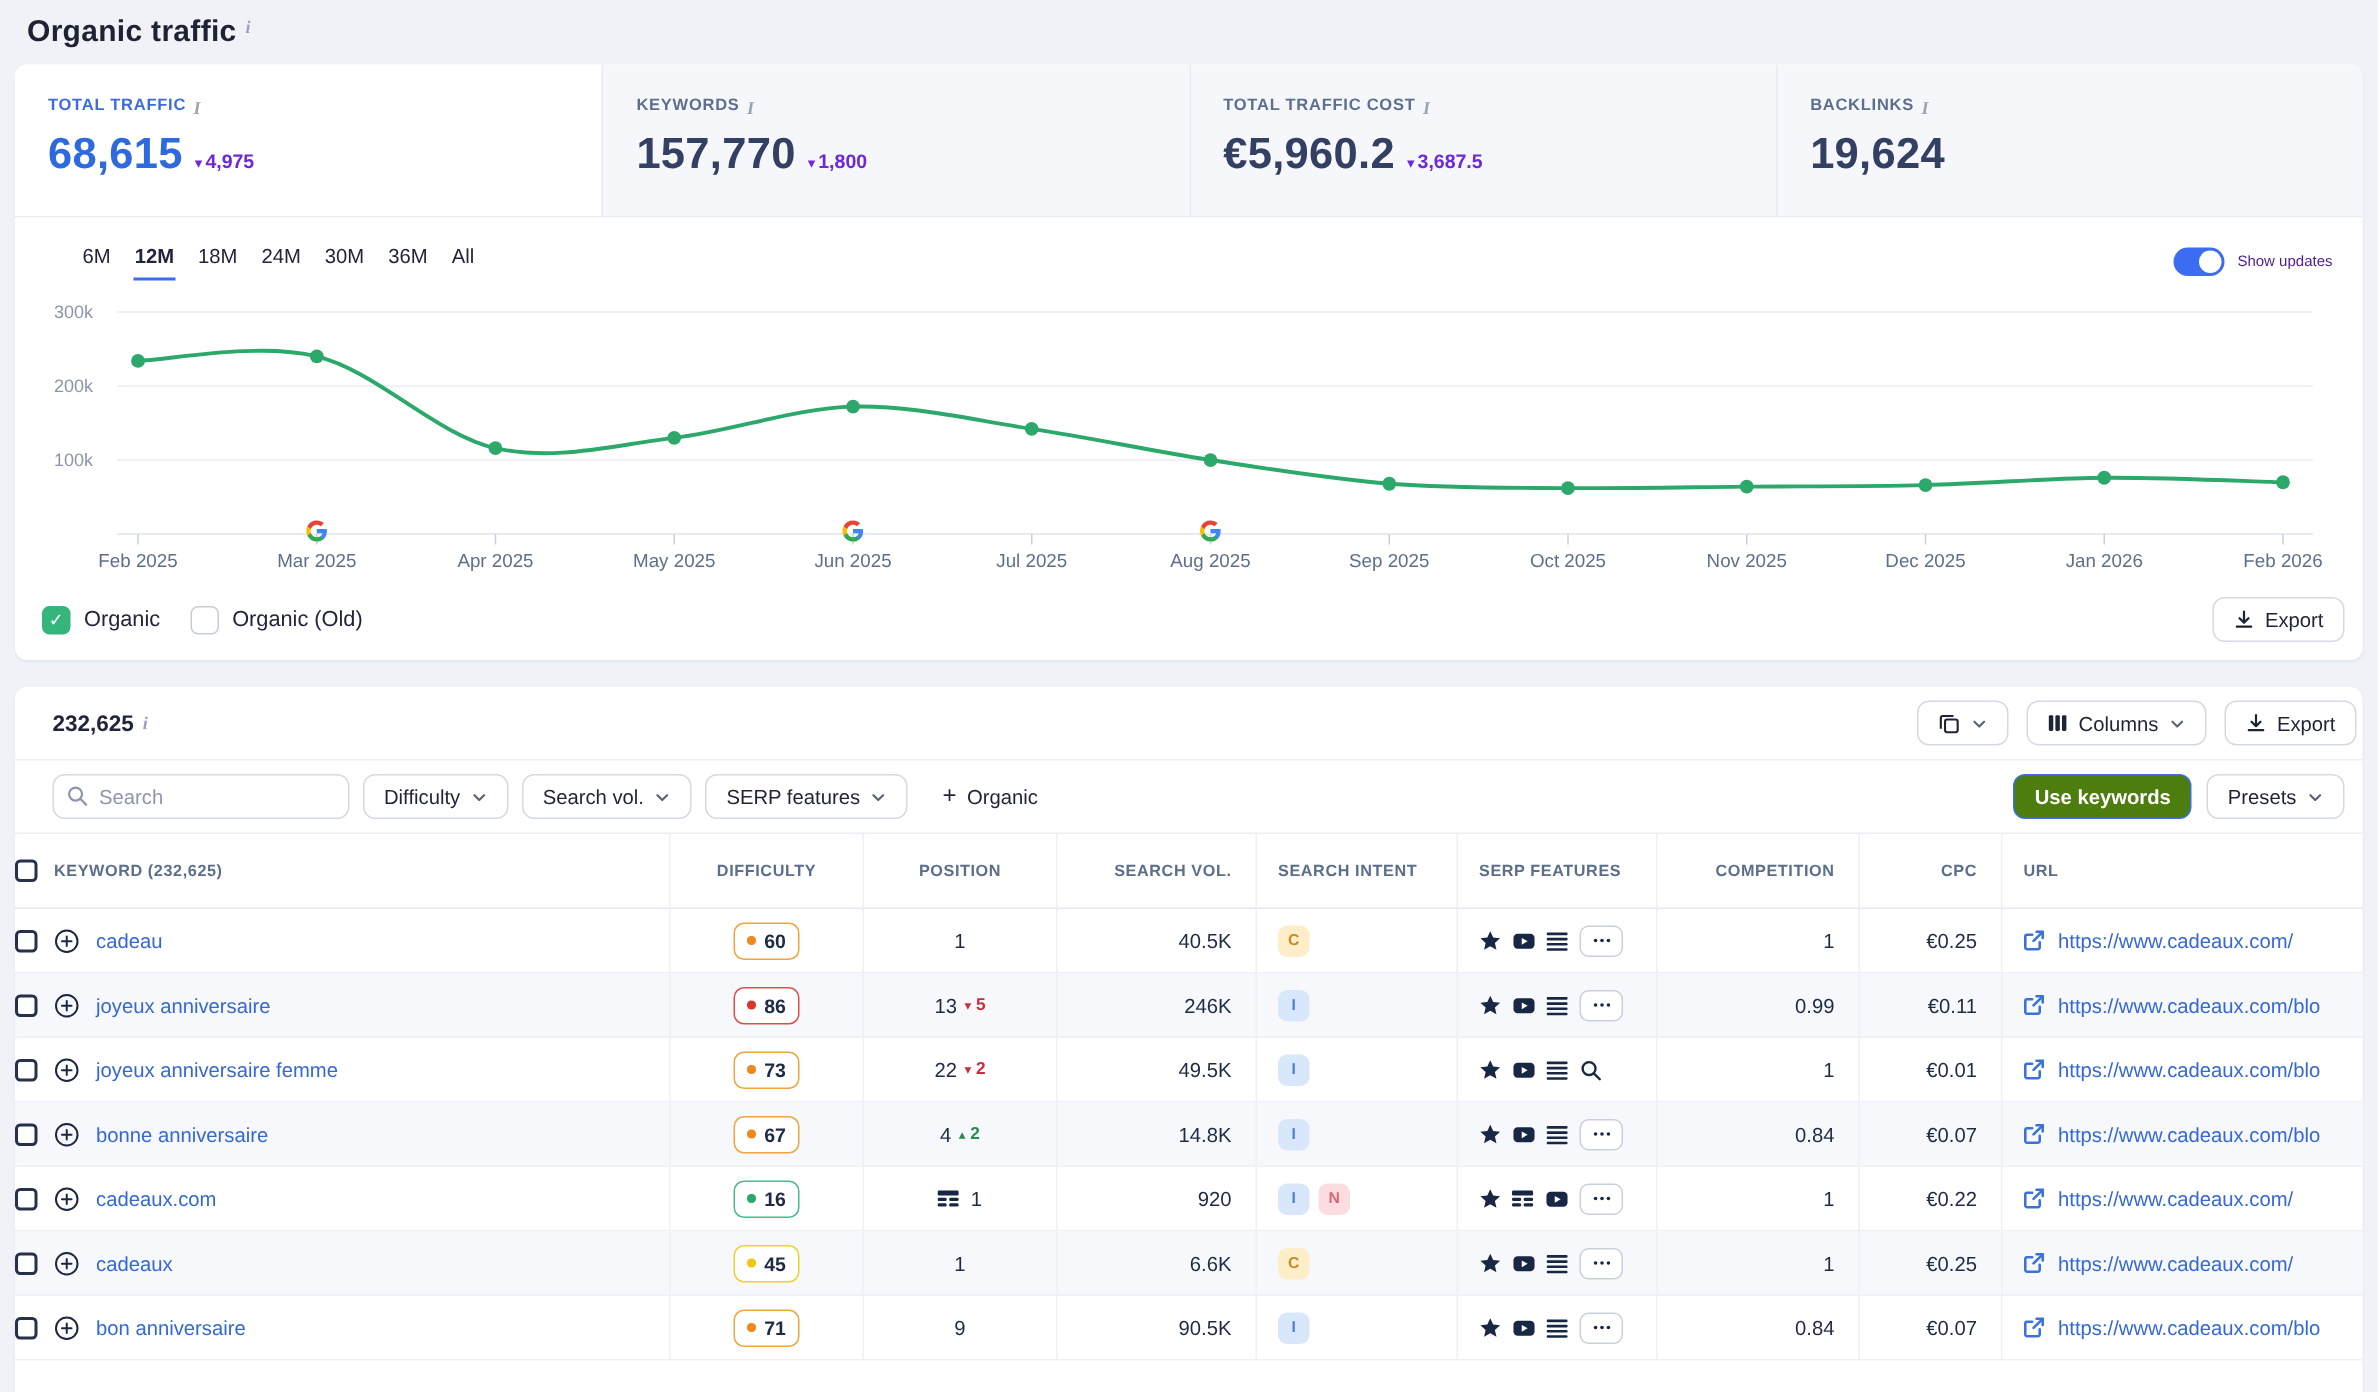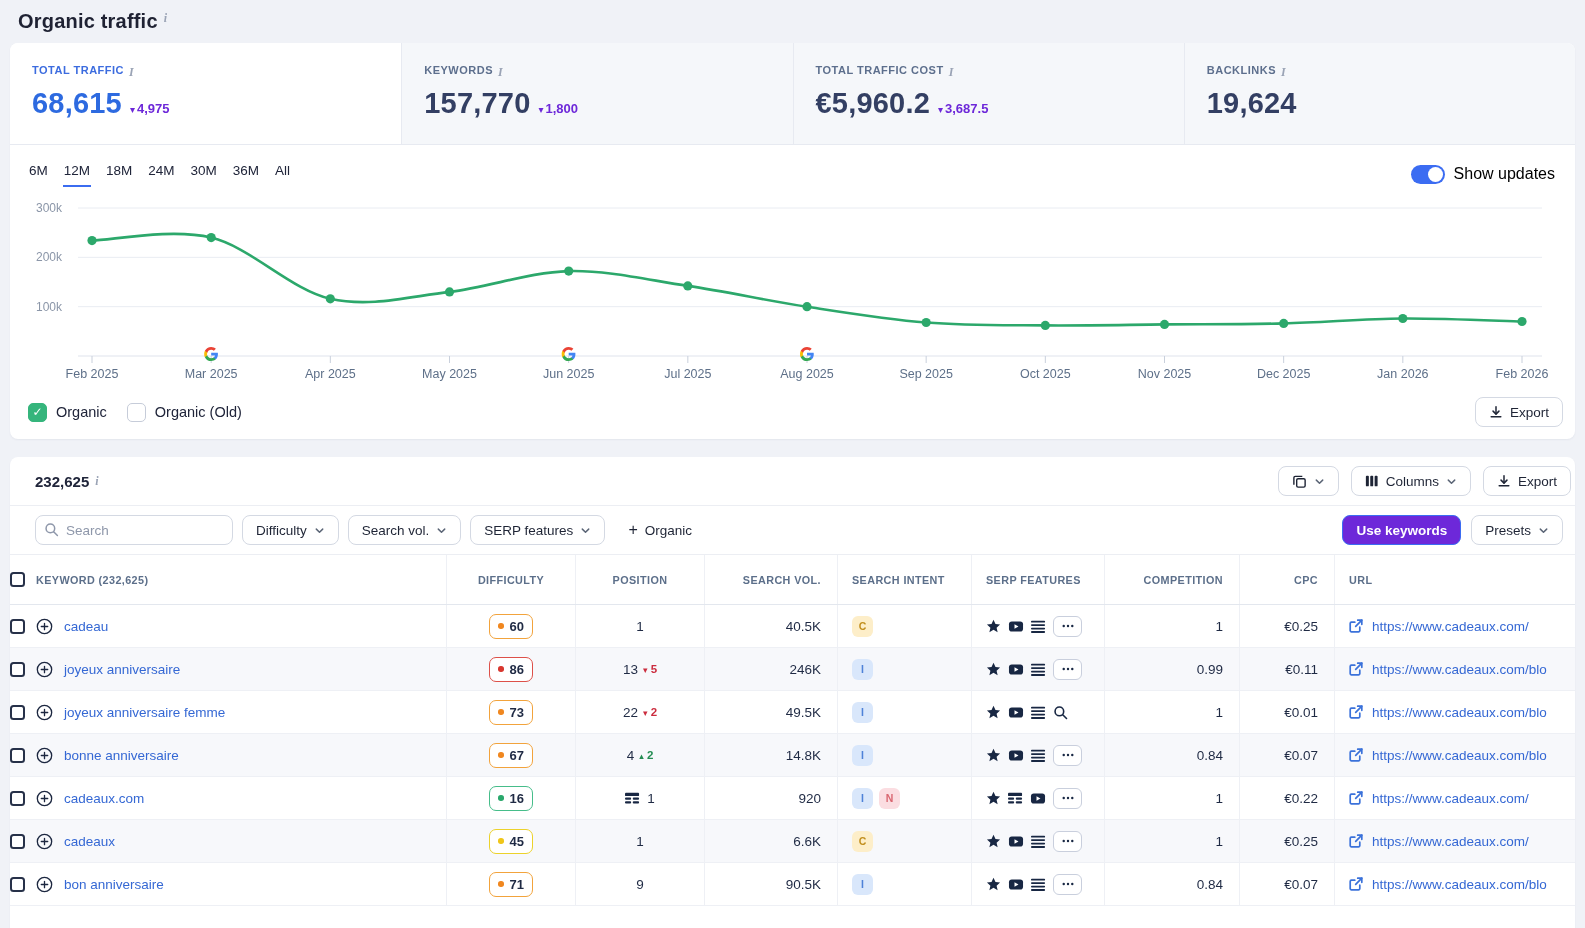--- a/index.html
+++ b/index.html
@@ -18,42 +18,42 @@
   .stat + .stat{border-left:1px solid #e7eaf1;}
   .stat-label{display:flex;gap:5px;align-items:flex-start;font-size:11px;font-weight:700;letter-spacing:.5px;color:#5d6f8d;text-transform:uppercase;}
   .stat.active .stat-label{color:#3c6cdf;}
   .stat-value-row{display:flex;align-items:baseline;gap:8px;margin-top:9px;}
   .stat-value{font-size:29px;font-weight:700;color:#333f63;letter-spacing:.2px;}
   .stat.active .stat-value{color:#2d6ae0;}
   .stat-delta{font-size:13px;font-weight:700;color:#6d28d9;}
   .stat-delta .tri{font-size:10px;margin-right:2px;}
   
   .chart-toolbar{display:flex;justify-content:space-between;align-items:center;padding:16px 20px 0 18px;}
-  .ranges{display:flex;gap:14px;}
+  .ranges{display:flex;gap:14px;margin-left:26px;}
   .range{background:none;border:none;padding:2px 1px 7px;font-size:13.5px;color:#20253a;cursor:pointer;border-bottom:2.5px solid transparent;font-family:inherit;}
-  .range.active{border-bottom-color:#3b6cf0;font-weight:400;}
+  .range.active{border-bottom-color:#3b6cf0;font-weight:700;}
   .updates{display:flex;align-items:center;gap:9px;}
   .toggle{width:34px;height:19px;border-radius:10px;background:#c7cedd;position:relative;display:inline-block;cursor:pointer;}
   .toggle.on{background:#3b6cf2;}
   .toggle .knob{position:absolute;top:2px;right:2px;width:15px;height:15px;border-radius:50%;background:#fff;}
-  .toggle-label{font-size:16px;color:#000000;}
+  .toggle-label{font-size:10px;color:#4c1d95;}
   
   .chart-wrap{padding:14px 0 0 0;}
   .ylab{font:12px "Liberation Sans",sans-serif;fill:#8b96a8;}
   .xlab{font:12.5px "Liberation Sans",sans-serif;fill:#5e7089;}
   .chart-footer{display:flex;justify-content:space-between;align-items:center;padding:2px 12px 12px 18px;}
   .legend{display:flex;gap:20px;align-items:center;}
   .legend-item{display:flex;gap:9px;align-items:center;font-size:14.5px;color:#20253a;cursor:pointer;}
   .chk{width:19px;height:19px;border-radius:5px;border:1.5px solid #c6ccd9;background:#fff;display:inline-flex;align-items:center;justify-content:center;color:#fff;font-size:12px;box-sizing:border-box;}
   .chk.on{background:#35b57c;border-color:#35b57c;}
   
   .btn{display:inline-flex;align-items:center;gap:7px;height:30px;padding:0 13px;border:1px solid #d4d9e3;border-radius:8px;background:#fff;color:#1e2435;font-size:13.5px;font-family:inherit;cursor:pointer;white-space:nowrap;}
   .btn svg{display:block;}
   .btn .chev{color:#5b6576;}
-  .btn-primary{background:#6d28d9;border-color:#3b6cf2;color:#fff;font-weight:700;}
+  .btn-primary{background:#4d7c0f;border-color:#3b6cf2;color:#fff;font-weight:700;}
   
   .table-card{margin-top:18px;height:500px;overflow:hidden;border-radius:8px 8px 0 0;}
   .table-head-row{display:flex;justify-content:space-between;align-items:center;padding:9px 4px 9px 25px;border-bottom:1px solid #eceef3;}
   .count{display:flex;gap:6px;align-items:flex-start;font-size:15px;font-weight:700;color:#20253a;}
   .head-actions{display:flex;gap:12px;}
   .filter-row{display:flex;justify-content:space-between;align-items:center;padding:9px 12px 9px 25px;}
   .filters-left{display:flex;gap:9px;align-items:center;}
   .search-box{position:relative;}
   .search-box input{width:198px;height:30px;border:1px solid #d4d9e3;border-radius:8px;padding:0 10px 0 30px;font-size:13.5px;color:#20253a;font-family:inherit;box-sizing:border-box;outline:none;}
   .search-box input::placeholder{color:#8e97aa;}

